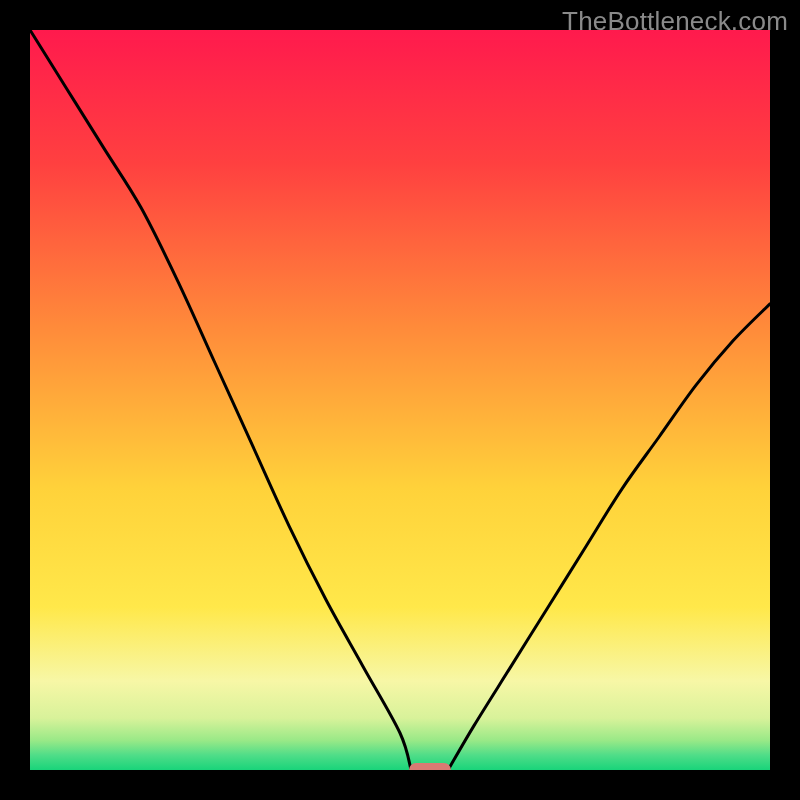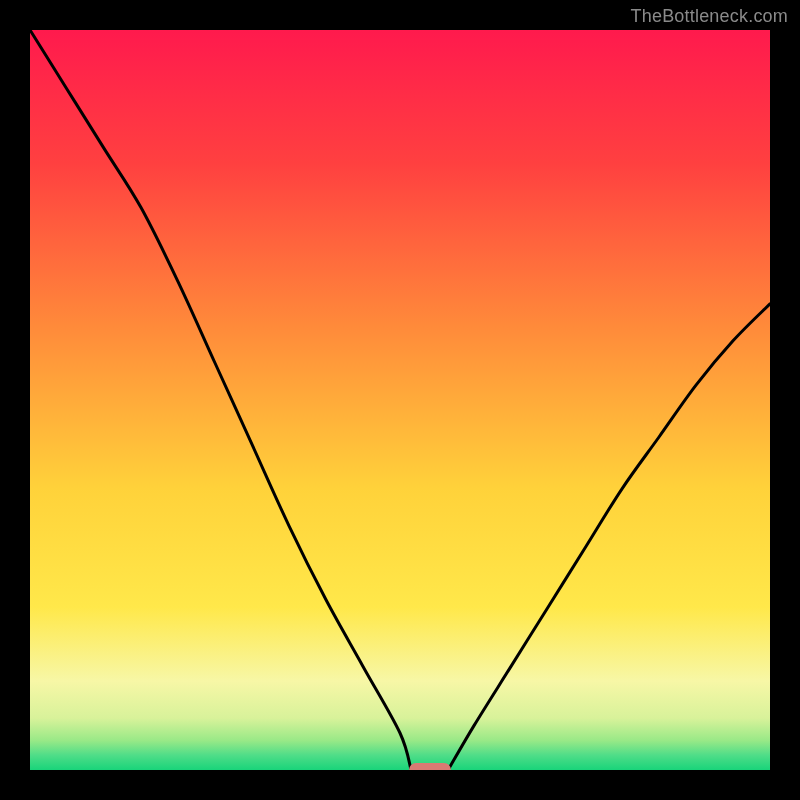--- a/index.html
+++ b/index.html
@@ -46,21 +46,21 @@
     width: 42px;
     height: 14px;
     border-radius: 7px;
     transform: translate(-50%, -50%);
   }
   .watermark {
     position: absolute;
     top: 6px;
     right: 12px;
     color: #8a8a8a;
-    font-size: 18px;
+    font-size: 26px;
     letter-spacing: 0.2px;
     user-select: none;
   }
 </style>
 </head>
 <body>
 
 <div class="frame">
 
   <div class="plot">

